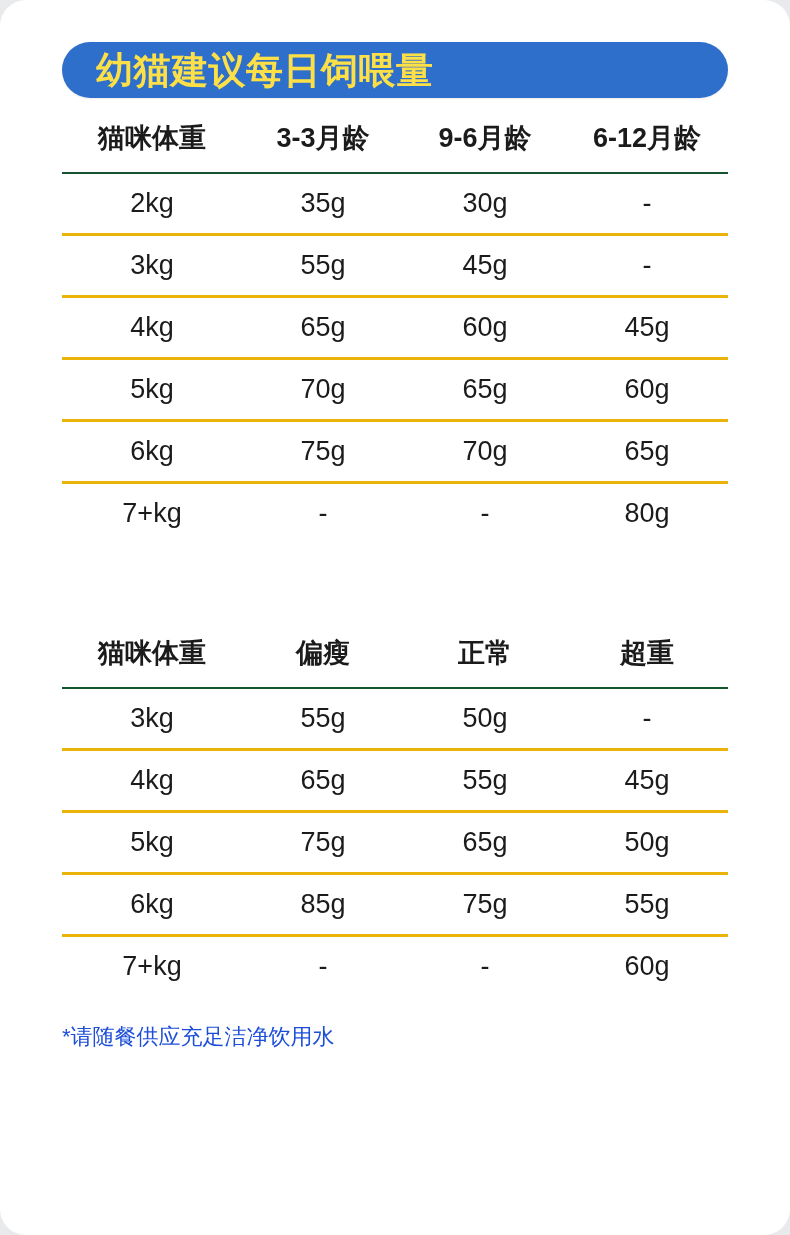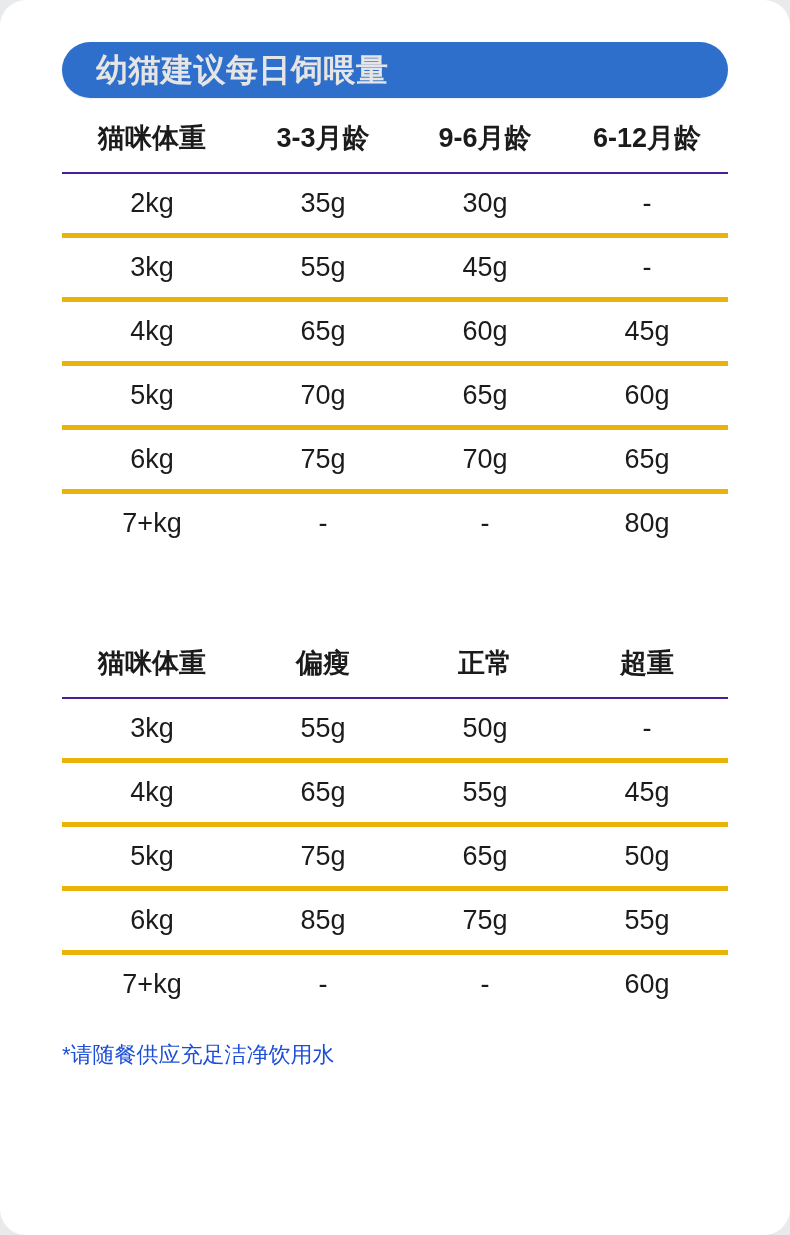--- a/index.html
+++ b/index.html
@@ -34,50 +34,50 @@
   .section-header {
     margin: 0 62px;
     height: 56px;
     background: #2e6fcb;
     border-radius: 28px;
     display: flex;
     align-items: center;
     box-shadow: 0 1px 2px rgba(0,0,0,0.08);
   }
   .section-header .title {
-    color: #e5e5e5;
-    font-size: 32px;
+    color: #fde047;
+    font-size: 37px;
     font-weight: bold;
     letter-spacing: 0.5px;
     margin-left: 34px;
     line-height: 1;
   }
   table.feed {
     margin: 0 62px;
     width: 666px;
     border-collapse: collapse;
     table-layout: fixed;
   }
   table.feed th {
     font-size: 27px;
     font-weight: bold;
     color: #1b1b1b;
     text-align: center;
     padding: 22px 0 16px 0;
-    border-bottom: 2px solid #4c1d95;
+    border-bottom: 2px solid #14532d;
   }
   table.feed th.first-col {
     width: 180px;
   }
   table.feed td {
     font-size: 27px;
     color: #1b1b1b;
     text-align: center;
     padding: 14px 0 14px 0;
-    border-bottom: 5px solid #eab308;
+    border-bottom: 3px solid #eab308;
   }
   table.feed tr.last-row td {
     border-bottom: none;
     text-align: center;
   }
   .gap-between {
     height: 70px;
   }
   .footnote {
     margin: 26px 62px 0 62px;

